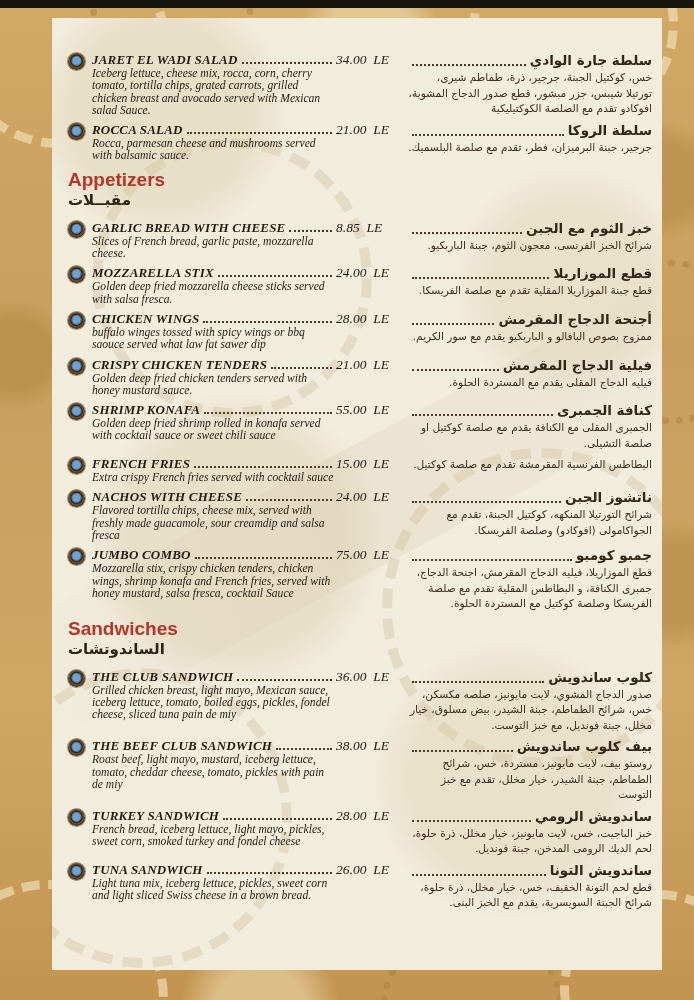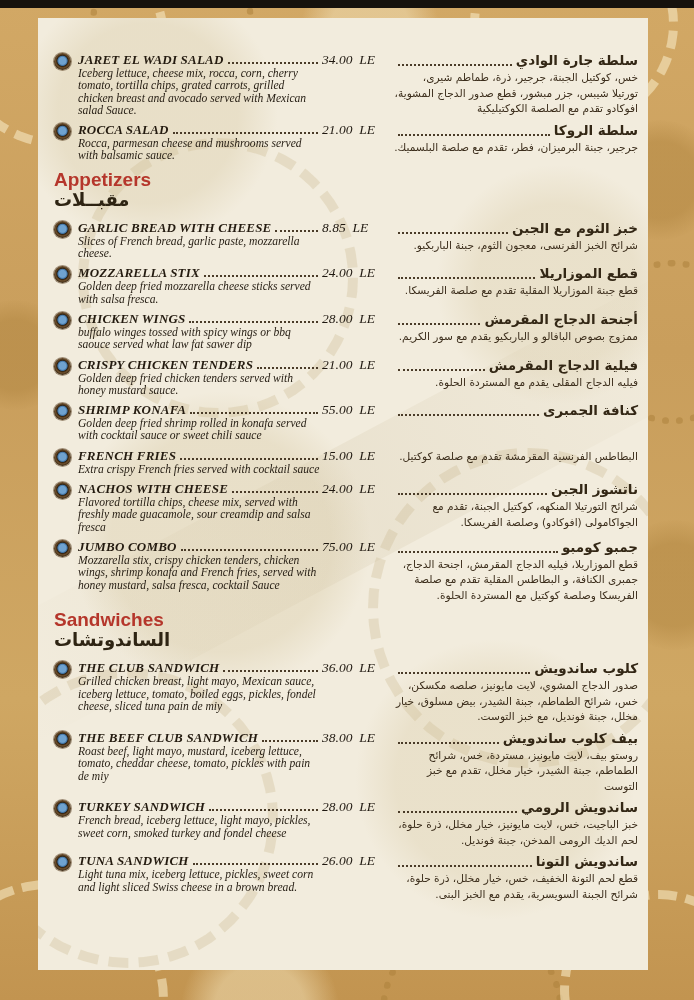--- a/index.html
+++ b/index.html
@@ -10,40 +10,40 @@
   }
   
   .top-strip{position:absolute;left:0;top:0;width:100%;height:8px;background:#16120d;z-index:5;}
   .ornament{position:absolute;border-radius:50%;pointer-events:none;}
   .ring{border:9px dashed rgba(243,226,186,0.65);}
   .ring2{border:7px dotted rgba(173,130,60,0.55);}
   .disc{background:radial-gradient(circle,rgba(240,222,180,0.55) 0 40%,rgba(240,222,180,0) 70%);}
   .petal{background:radial-gradient(circle,rgba(176,133,64,0.5) 0 45%,rgba(176,133,64,0) 72%);}
   
   .menu-page{
-    position:absolute;left:38px;top:18px;width:610px;height:952px;overflow:hidden;
+    position:absolute;left:52px;top:18px;width:610px;height:952px;overflow:hidden;
     background:
       radial-gradient(circle at 18% 10%,rgba(214,199,160,0.35) 0 90px,rgba(214,199,160,0) 130px),
       radial-gradient(circle at 85% 28%,rgba(214,199,160,0.30) 0 80px,rgba(214,199,160,0) 120px),
       radial-gradient(circle at 30% 55%,rgba(210,194,152,0.30) 0 110px,rgba(210,194,152,0) 150px),
       radial-gradient(circle at 75% 80%,rgba(214,199,160,0.30) 0 100px,rgba(214,199,160,0) 140px),
       #f2ecdd;
     box-sizing:border-box;
     padding:34px 10px 0 16px;
     z-index:3;
   }
   .wm{position:absolute;border-radius:50%;border:10px dashed rgba(205,190,150,0.35);pointer-events:none;}
   .wm-band{position:absolute;left:-80px;top:420px;width:820px;height:120px;
     background:linear-gradient(90deg,rgba(200,185,150,0) 0%,rgba(200,185,150,0.18) 50%,rgba(200,185,150,0) 100%);
     transform:rotate(-28deg);pointer-events:none;}
   
   .menu-section{position:relative;z-index:4;}
   .section-header{text-align:left;margin:6px 0 10px 0;}
   .section-title-en{font-family:"Liberation Sans",sans-serif;font-weight:700;font-size:19px;color:#b5362b;line-height:21px;}
-  .section-title-ar{font-family:"DejaVu Sans",sans-serif;font-weight:700;font-size:18px;color:#2e2413;line-height:20px;}
+  .section-title-ar{font-family:"DejaVu Sans",sans-serif;font-weight:700;font-size:15px;color:#2e2413;line-height:20px;}
   .menu-item{display:flex;align-items:flex-start;margin-bottom:5px;}
   .item-left{width:332px;display:flex;flex-shrink:0;}
   .bullet{
     width:17px;height:17px;border-radius:50%;flex-shrink:0;margin:1px 7px 0 0;
     background:radial-gradient(circle at 50% 46%,
       #6fa2cf 0 28%, #3e6f9e 38%, #2f2212 44%, #6d4e2b 56%, #3f2d17 70%, #8a683c 82%, rgba(0,0,0,0) 84%);
     box-shadow:0 0 0 1px rgba(90,64,34,0.55);
   }
   .item-en{flex:1;min-width:0;}
   .en-line{display:flex;align-items:flex-start;}
@@ -227,20 +227,21 @@
           <span class="price">55.00 LE</span>
         </div>
         <div class="en-desc">Golden deep fried shrimp rolled in konafa served with cocktail sauce or sweet chili sauce</div>
       </div>
     </div>
     <div class="item-right" dir="rtl">
       <div class="ar-line">
         <span class="ar-name">كنافة الجمبرى</span>
         <span class="ar-leader"></span>
       </div>
+      <div class="ar-desc">الجمبرى المقلى مع الكنافة يقدم مع صلصة كوكتيل او صلصة التشيلى.</div>
     </div>
   </div>
 
   <div class="menu-item">
     <div class="item-left">
       <span class="bullet"></span>
       <div class="item-en">
         <div class="en-line">
           <span class="en-name">FRENCH FRIES</span>
           <span class="leader"></span>

